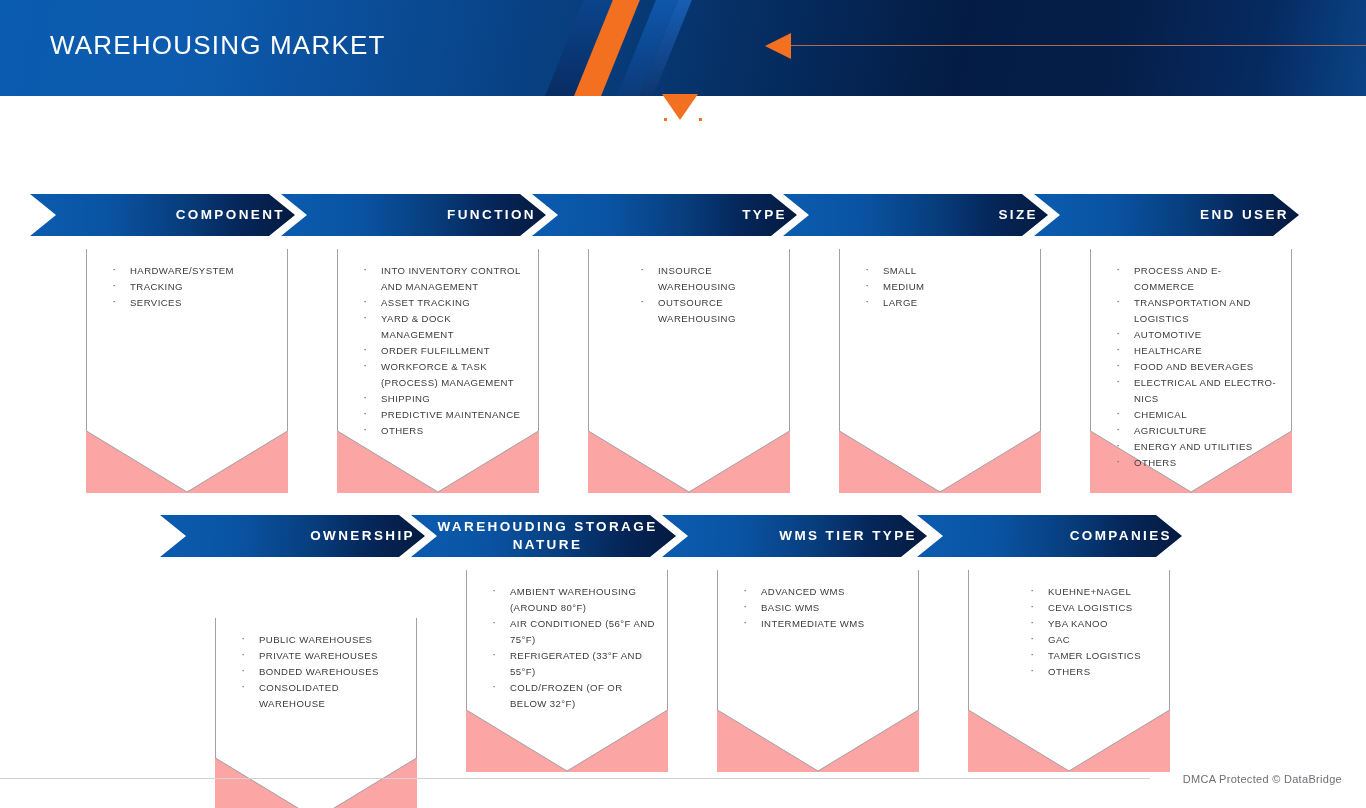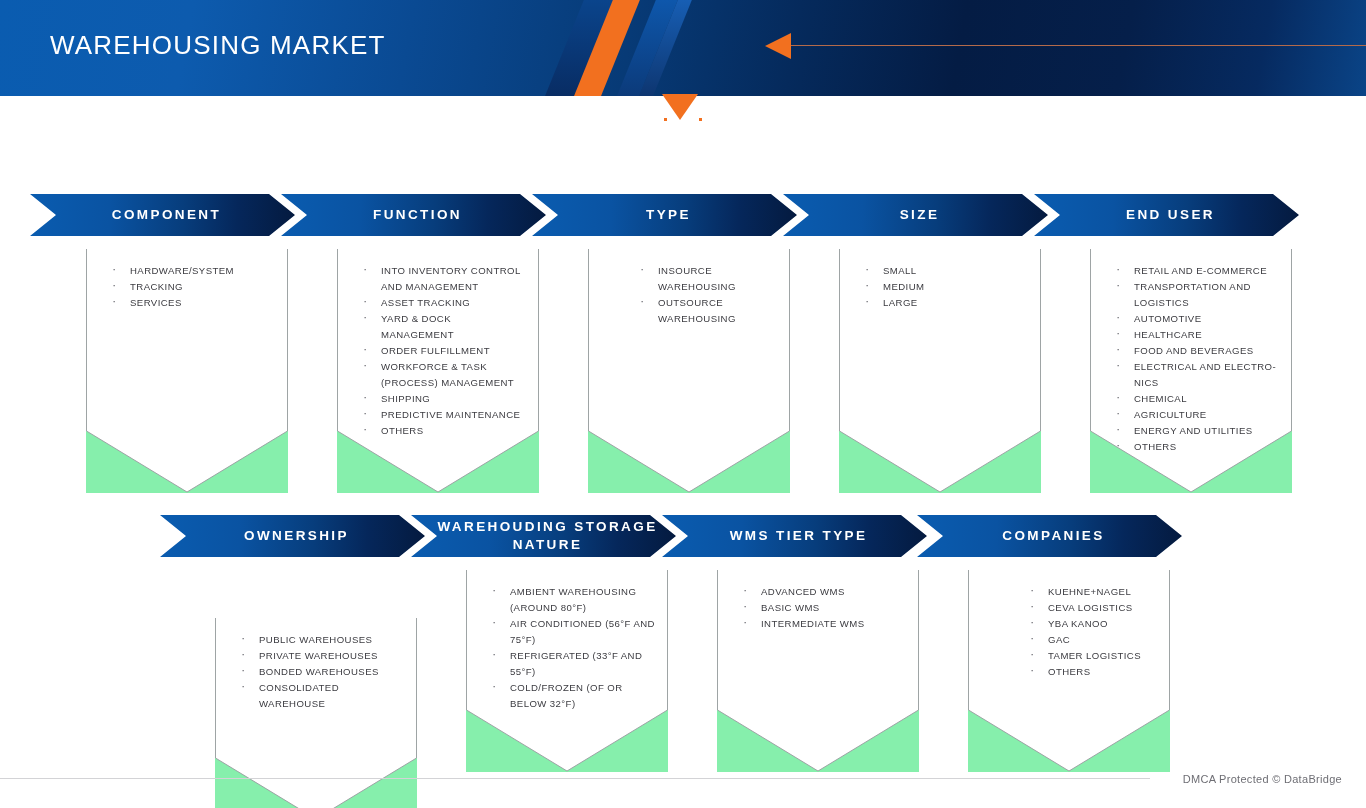--- a/index.html
+++ b/index.html
@@ -51,32 +51,32 @@
     position:absolute; left:765px; top:33px;
     width:0; height:0;
     border-top:13px solid transparent;
     border-bottom:13px solid transparent;
     border-right:26px solid #f2701f;
   }
 
   
   .chev {
     position:absolute; height:42px;
-    display:flex; align-items:center; justify-content:center;
+    display:flex; align-items:center; justify-content:flex-end;
     color:#ffffff; font-size:13.5px; font-weight:bold;
     letter-spacing:2.4px; text-align:center; line-height:1.32;
     background:linear-gradient(92deg,#0a5cb0 0%,#0a53a2 30%,#073d7c 58%,#05275b 78%,#041a3f 100%);
     clip-path:polygon(0 0, calc(100% - 26px) 0, 100% 50%, calc(100% - 26px) 100%, 0 100%, 26px 50%);
     padding-left:18px; padding-right:10px;
   }
 
   
   .panel {
     position:absolute;
-    background:#86efac;
+    background:#fca5a5;
   }
   .panel svg { position:absolute; left:0; top:0; overflow:visible; }
   .panel ul { position:relative; list-style:none; margin:0; padding:14px 12px 0 20px; }
   .panel li {
     position:relative; font-size:9.6px; color:#3b3b40;
     letter-spacing:0.42px; line-height:16px; padding-left:24px;
     margin-bottom:0px;
   }
   .panel li::before {
     content:"·"; position:absolute; left:6px; top:-2px;
@@ -169,21 +169,21 @@
         <li>SMALL</li>
         <li>MEDIUM</li>
         <li>LARGE</li>
       </ul>
     </div>
     <div class="panel" style="left: 1090px; top: 249px; width: 202px; height: 244px;">
       <svg width="202" height="244">
         <path d="M0.5 0 L0.5 182 L101 243 L201.5 182 L201.5 0" fill="#ffffff" stroke="#9a9a9f" stroke-width="0.9"></path>
       </svg>
       <ul>
-        <li>RETAIL AND E-COMMERCE</li>
+        <li>PROCESS AND E-COMMERCE</li>
         <li>TRANSPORTATION AND LOGISTICS</li>
         <li>AUTOMOTIVE</li>
         <li>HEALTHCARE</li>
         <li>FOOD AND BEVERAGES</li>
         <li>ELECTRICAL AND ELECTRO-NICS</li>
         <li>CHEMICAL</li>
         <li>AGRICULTURE</li>
         <li>ENERGY AND UTILITIES</li>
         <li>OTHERS</li>
       </ul>

